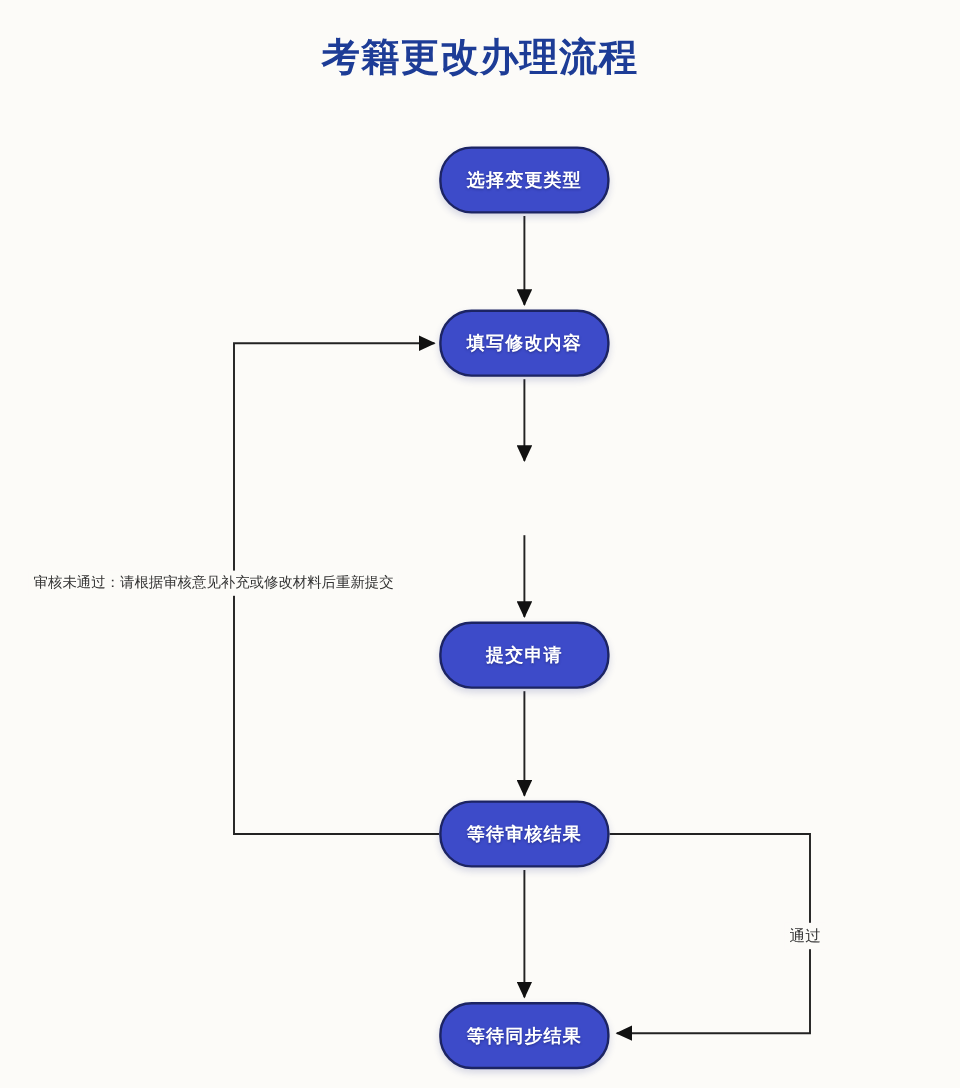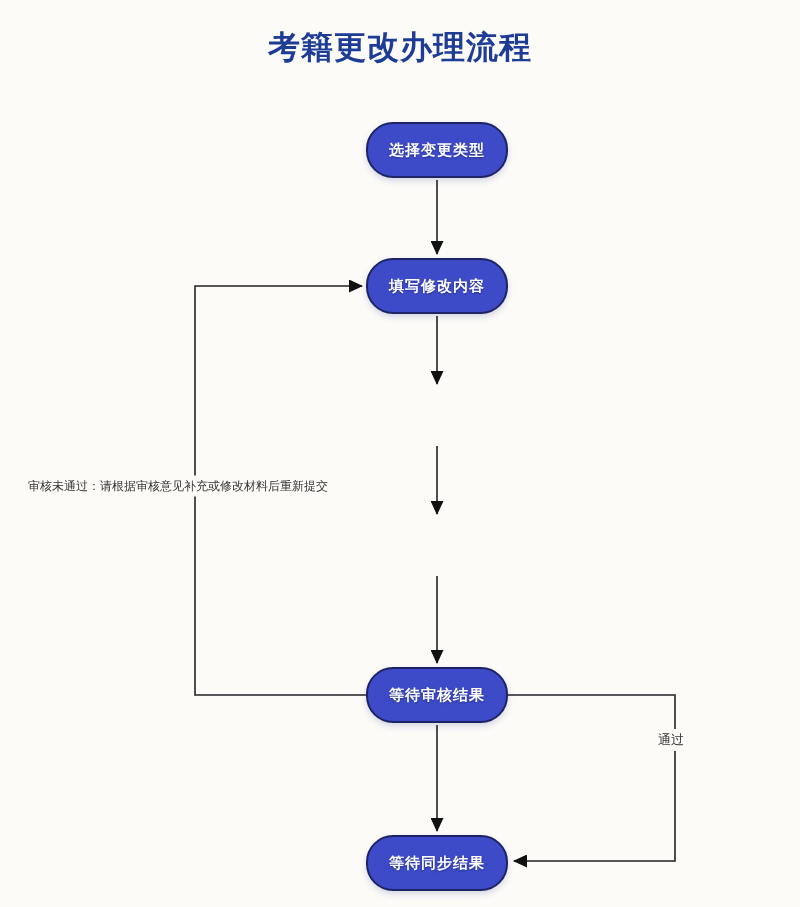--- a/index.html
+++ b/index.html
@@ -59,21 +59,21 @@
     color:var(--label-color);
     white-space:nowrap;
     transform:translate(-50%,-50%);
     padding:2px 4px;
   }
   .edge-label-reject{
     left:178px;top:486px;
     font-size:12px;
   }
   .edge-label-pass{
-    left:671px;top:740px;
+    left:671px;top:780px;
     font-size:13px;
   }
 </style>
 </head>
 <body>
 
 <div class="stage">
 
   <h1 class="page-title">考籍更改办理流程</h1>
 
@@ -96,20 +96,23 @@
 
   <div class="edge-label edge-label-reject">审核未通过：请根据审核意见补充或修改材料后重新提交</div>
   <div class="edge-label edge-label-pass">通过</div>
 
   <div class="flow-node node-2">
     <span>填写修改内容</span>
   </div>
   <div class="flow-node node-1">
     <span>选择变更类型</span>
   </div>
+  <div class="flow-node node-4">
+    <span>提交申请</span>
+  </div>
   <div class="flow-node node-5">
     <span>等待审核结果</span>
   </div>
   <div class="flow-node node-6">
     <span>等待同步结果</span>
   </div>
 
 </div>
 
 </body></html>

